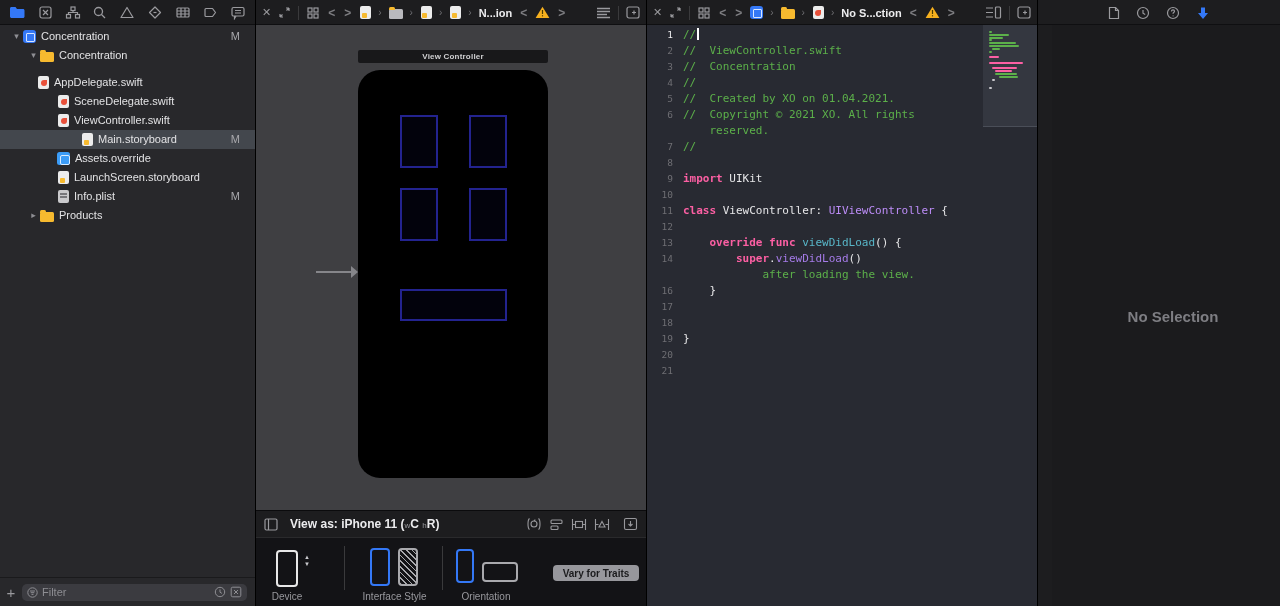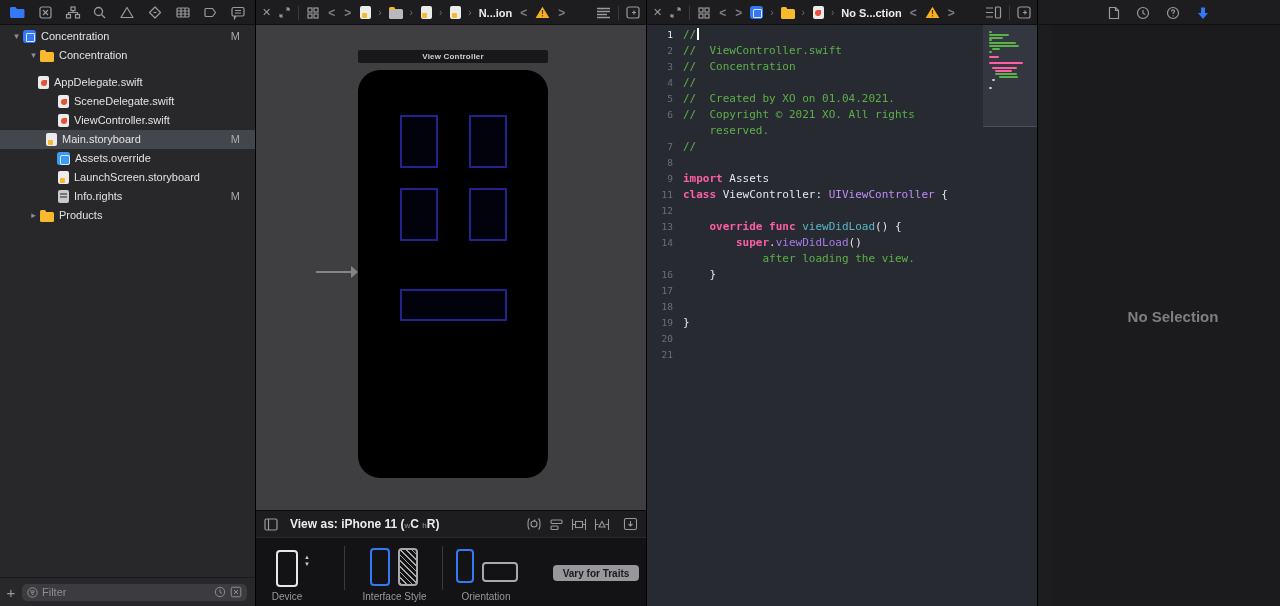--- a/index.html
+++ b/index.html
@@ -303,40 +303,40 @@
         <div class="trow" style="padding-left: 44px;">
           <span class="disc"></span>
           <span class="ficon swift"></span>
           <span class="tlabel">SceneDelegate.swift</span>
         </div>
         <div class="trow" style="padding-left: 44px;">
           <span class="disc"></span>
           <span class="ficon swift"></span>
           <span class="tlabel">ViewController.swift</span>
         </div>
-        <div class="trow sel" style="padding-left: 32px; align-items: center;">
+        <div class="trow sel" style="padding-left: 68px; align-items: center;">
           <span class="disc"></span>
           <span class="ficon storyboard"></span>
           <span class="tlabel">Main.storyboard</span>
           <span class="badge">M</span>
         </div>
         <div class="trow" style="padding-left: 44px;">
           <span class="disc"></span>
           <span class="ficon assets"></span>
           <span class="tlabel">Assets.override</span>
         </div>
         <div class="trow" style="padding-left: 44px;">
           <span class="disc"></span>
           <span class="ficon storyboard"></span>
           <span class="tlabel">LaunchScreen.storyboard</span>
         </div>
         <div class="trow" style="padding-left: 44px;">
           <span class="disc"></span>
           <span class="ficon plist"></span>
-          <span class="tlabel">Info.rights</span>
+          <span class="tlabel">Info.plist</span>
           <span class="badge">M</span>
         </div>
         <div class="trow" style="padding-left: 27px;">
           <span class="disc">▸</span>
           <span class="ficon folder"></span>
           <span class="tlabel">Products</span>
         </div>
       </div>
   </div>
   <div id="filterbar">
@@ -446,21 +446,22 @@
     <div id="code-lines">
         <div class="crow"><span class="lnum cur">1</span><span class="ctext"><span class="tk-c">//</span><span class="caret"></span></span></div>
         <div class="crow"><span class="lnum">2</span><span class="ctext"><span class="tk-c">//  ViewController.swift</span></span></div>
         <div class="crow"><span class="lnum">3</span><span class="ctext"><span class="tk-c">//  Concentration</span></span></div>
         <div class="crow"><span class="lnum">4</span><span class="ctext"><span class="tk-c">//</span></span></div>
         <div class="crow"><span class="lnum">5</span><span class="ctext"><span class="tk-c">//  Created by XO on 01.04.2021.</span></span></div>
         <div class="crow"><span class="lnum">6</span><span class="ctext"><span class="tk-c">//  Copyright © 2021 XO. All rights</span></span></div>
         <div class="crow"><span class="lnum"></span><span class="ctext"><span class="tk-c">    reserved.</span></span></div>
         <div class="crow"><span class="lnum">7</span><span class="ctext"><span class="tk-c">//</span></span></div>
         <div class="crow"><span class="lnum">8</span><span class="ctext"></span></div>
-        <div class="crow"><span class="lnum">9</span><span class="ctext"><span class="tk-k">import</span><span class="tk-p"> Assets</span></span></div>
+        <div class="crow"><span class="lnum">9</span><span class="ctext"><span class="tk-k">import</span><span class="tk-p"> UIKit</span></span></div>
+        <div class="crow"><span class="lnum">10</span><span class="ctext"></span></div>
         <div class="crow"><span class="lnum">11</span><span class="ctext"><span class="tk-k">class</span><span class="tk-p"> ViewController: </span><span class="tk-t">UIViewController</span><span class="tk-p"> {</span></span></div>
         <div class="crow"><span class="lnum">12</span><span class="ctext"></span></div>
         <div class="crow"><span class="lnum">13</span><span class="ctext"><span class="tk-p">    </span><span class="tk-k">override</span><span class="tk-p"> </span><span class="tk-k">func</span><span class="tk-p"> </span><span class="tk-f">viewDidLoad</span><span class="tk-p">() {</span></span></div>
         <div class="crow"><span class="lnum">14</span><span class="ctext"><span class="tk-p">        </span><span class="tk-k">super</span><span class="tk-p">.</span><span class="tk-m">viewDidLoad</span><span class="tk-p">()</span></span></div>
         <div class="crow"><span class="lnum"></span><span class="ctext"><span class="tk-c">            after loading the view.</span></span></div>
         <div class="crow"><span class="lnum">16</span><span class="ctext"><span class="tk-p">    }</span></span></div>
         <div class="crow"><span class="lnum">17</span><span class="ctext"></span></div>
         <div class="crow"><span class="lnum">18</span><span class="ctext"></span></div>
         <div class="crow"><span class="lnum">19</span><span class="ctext"><span class="tk-p">}</span></span></div>
         <div class="crow"><span class="lnum">20</span><span class="ctext"></span></div>

